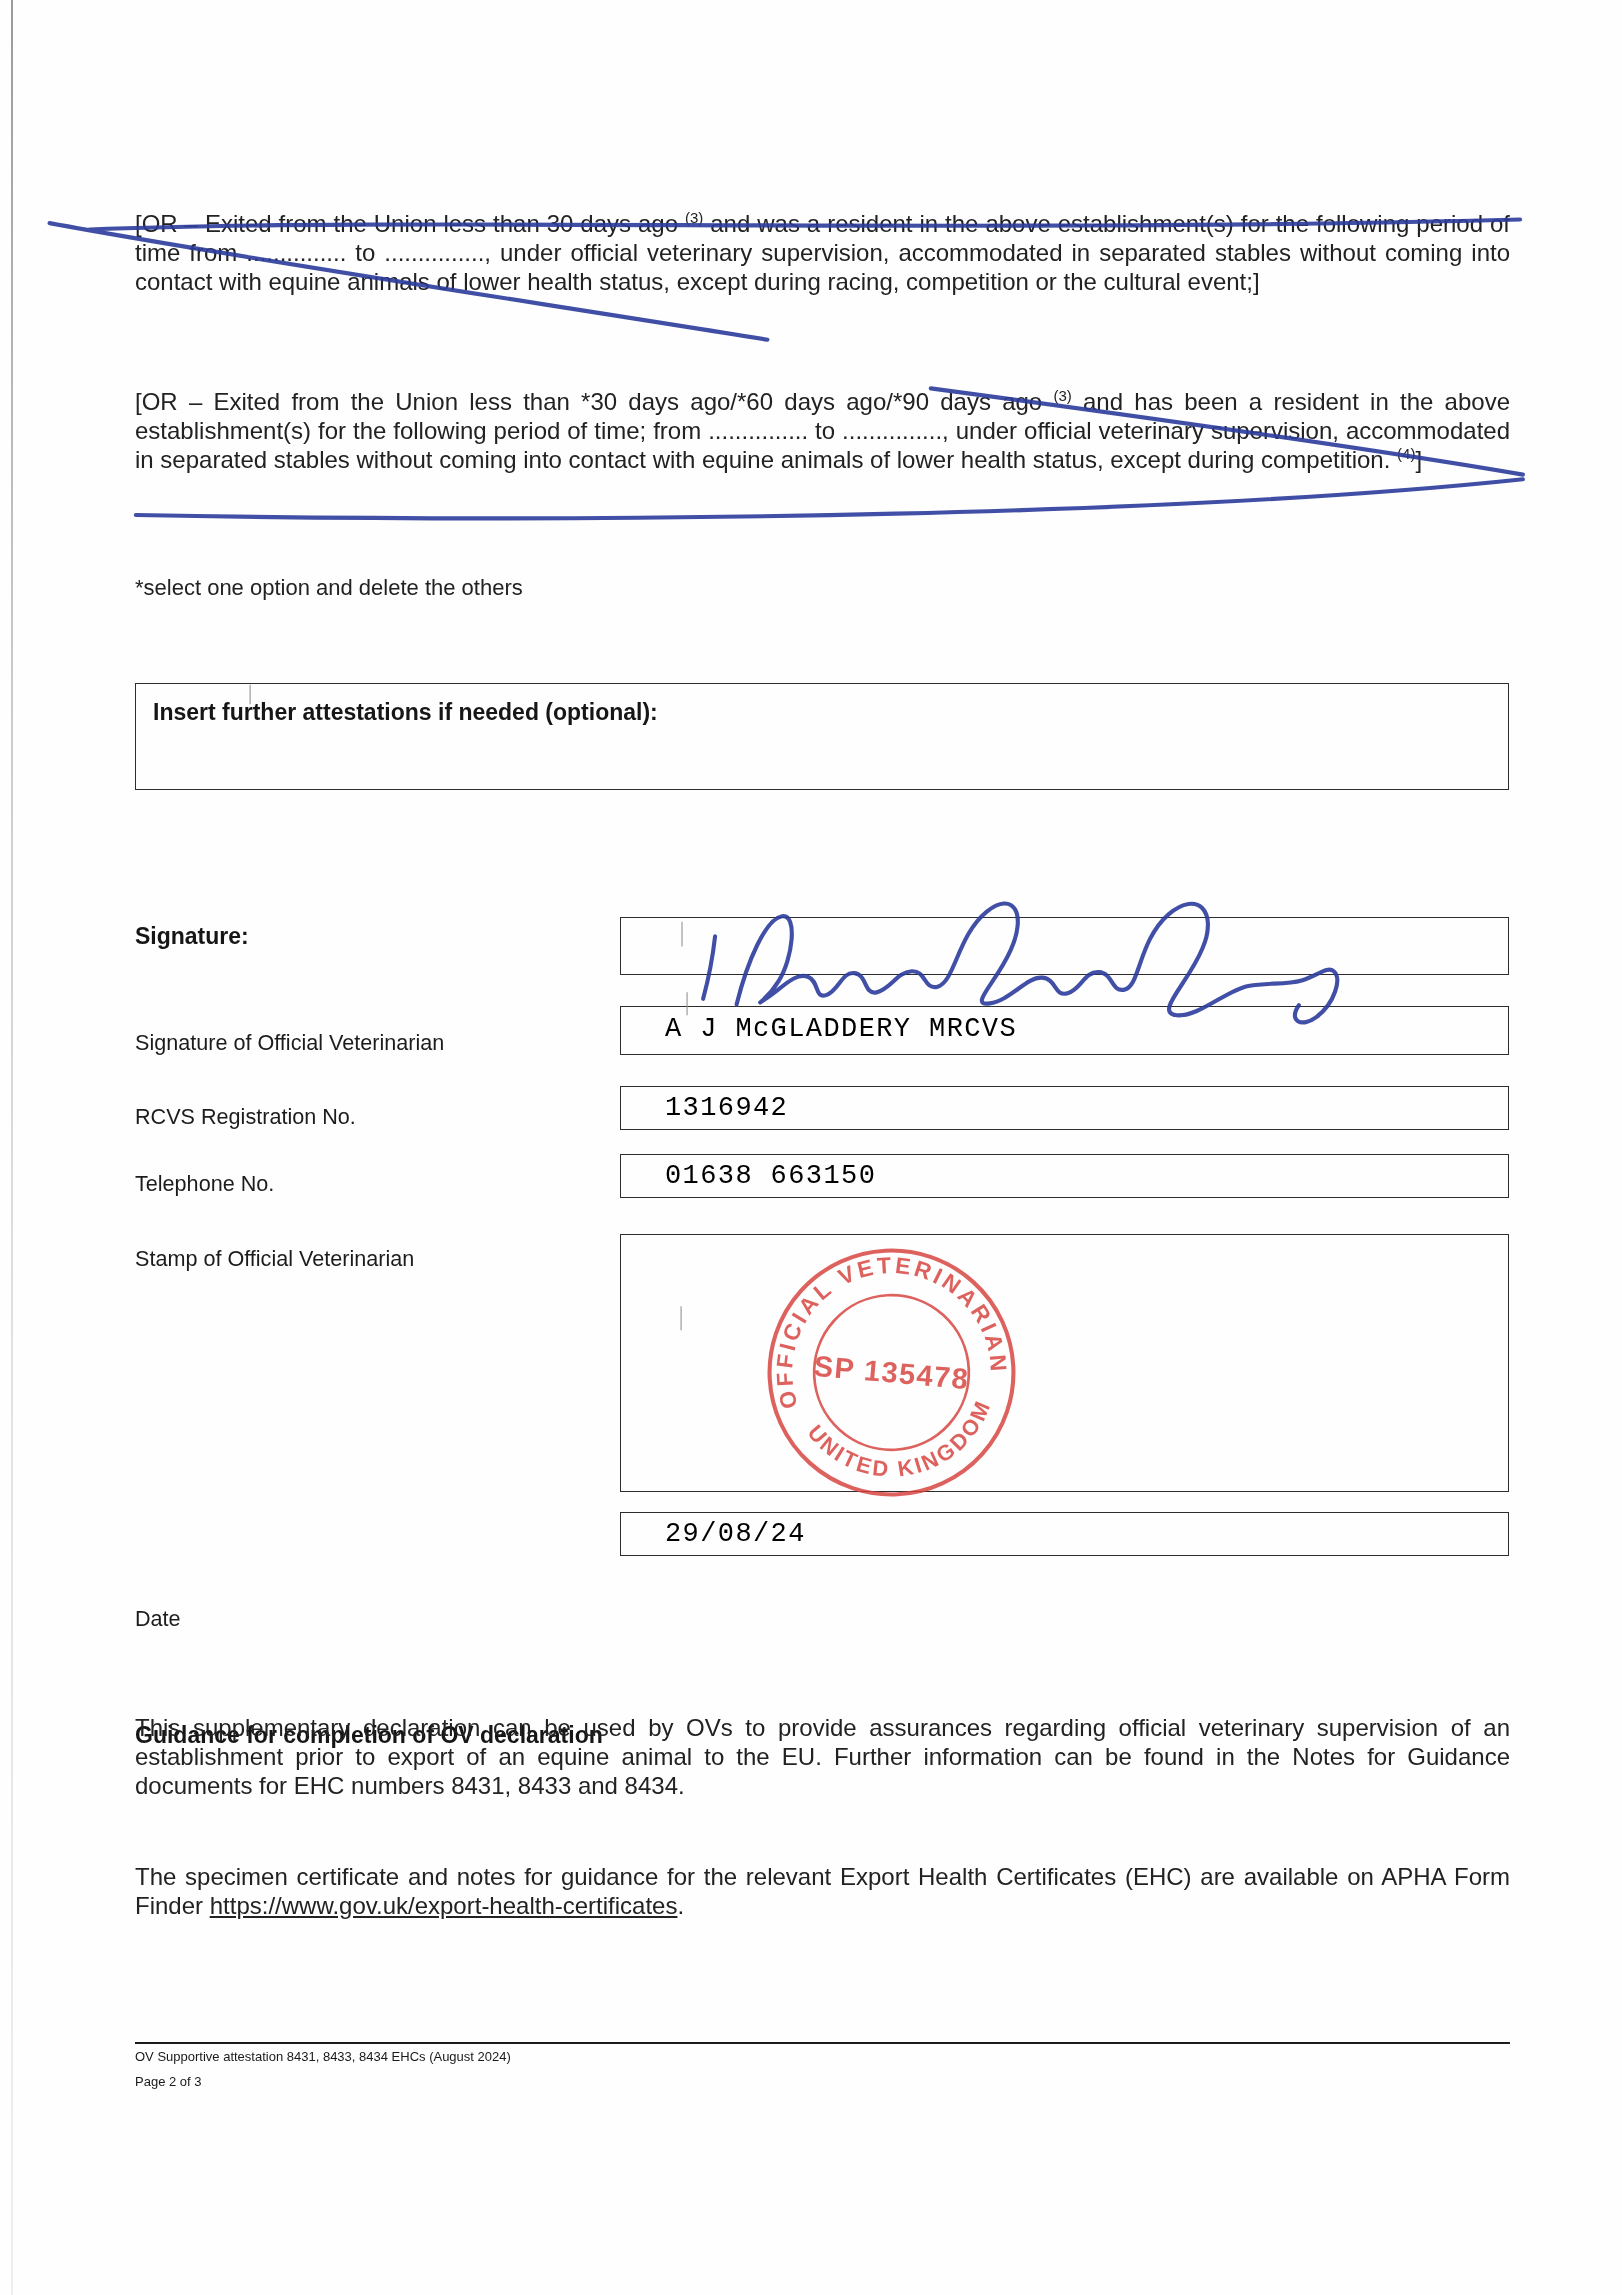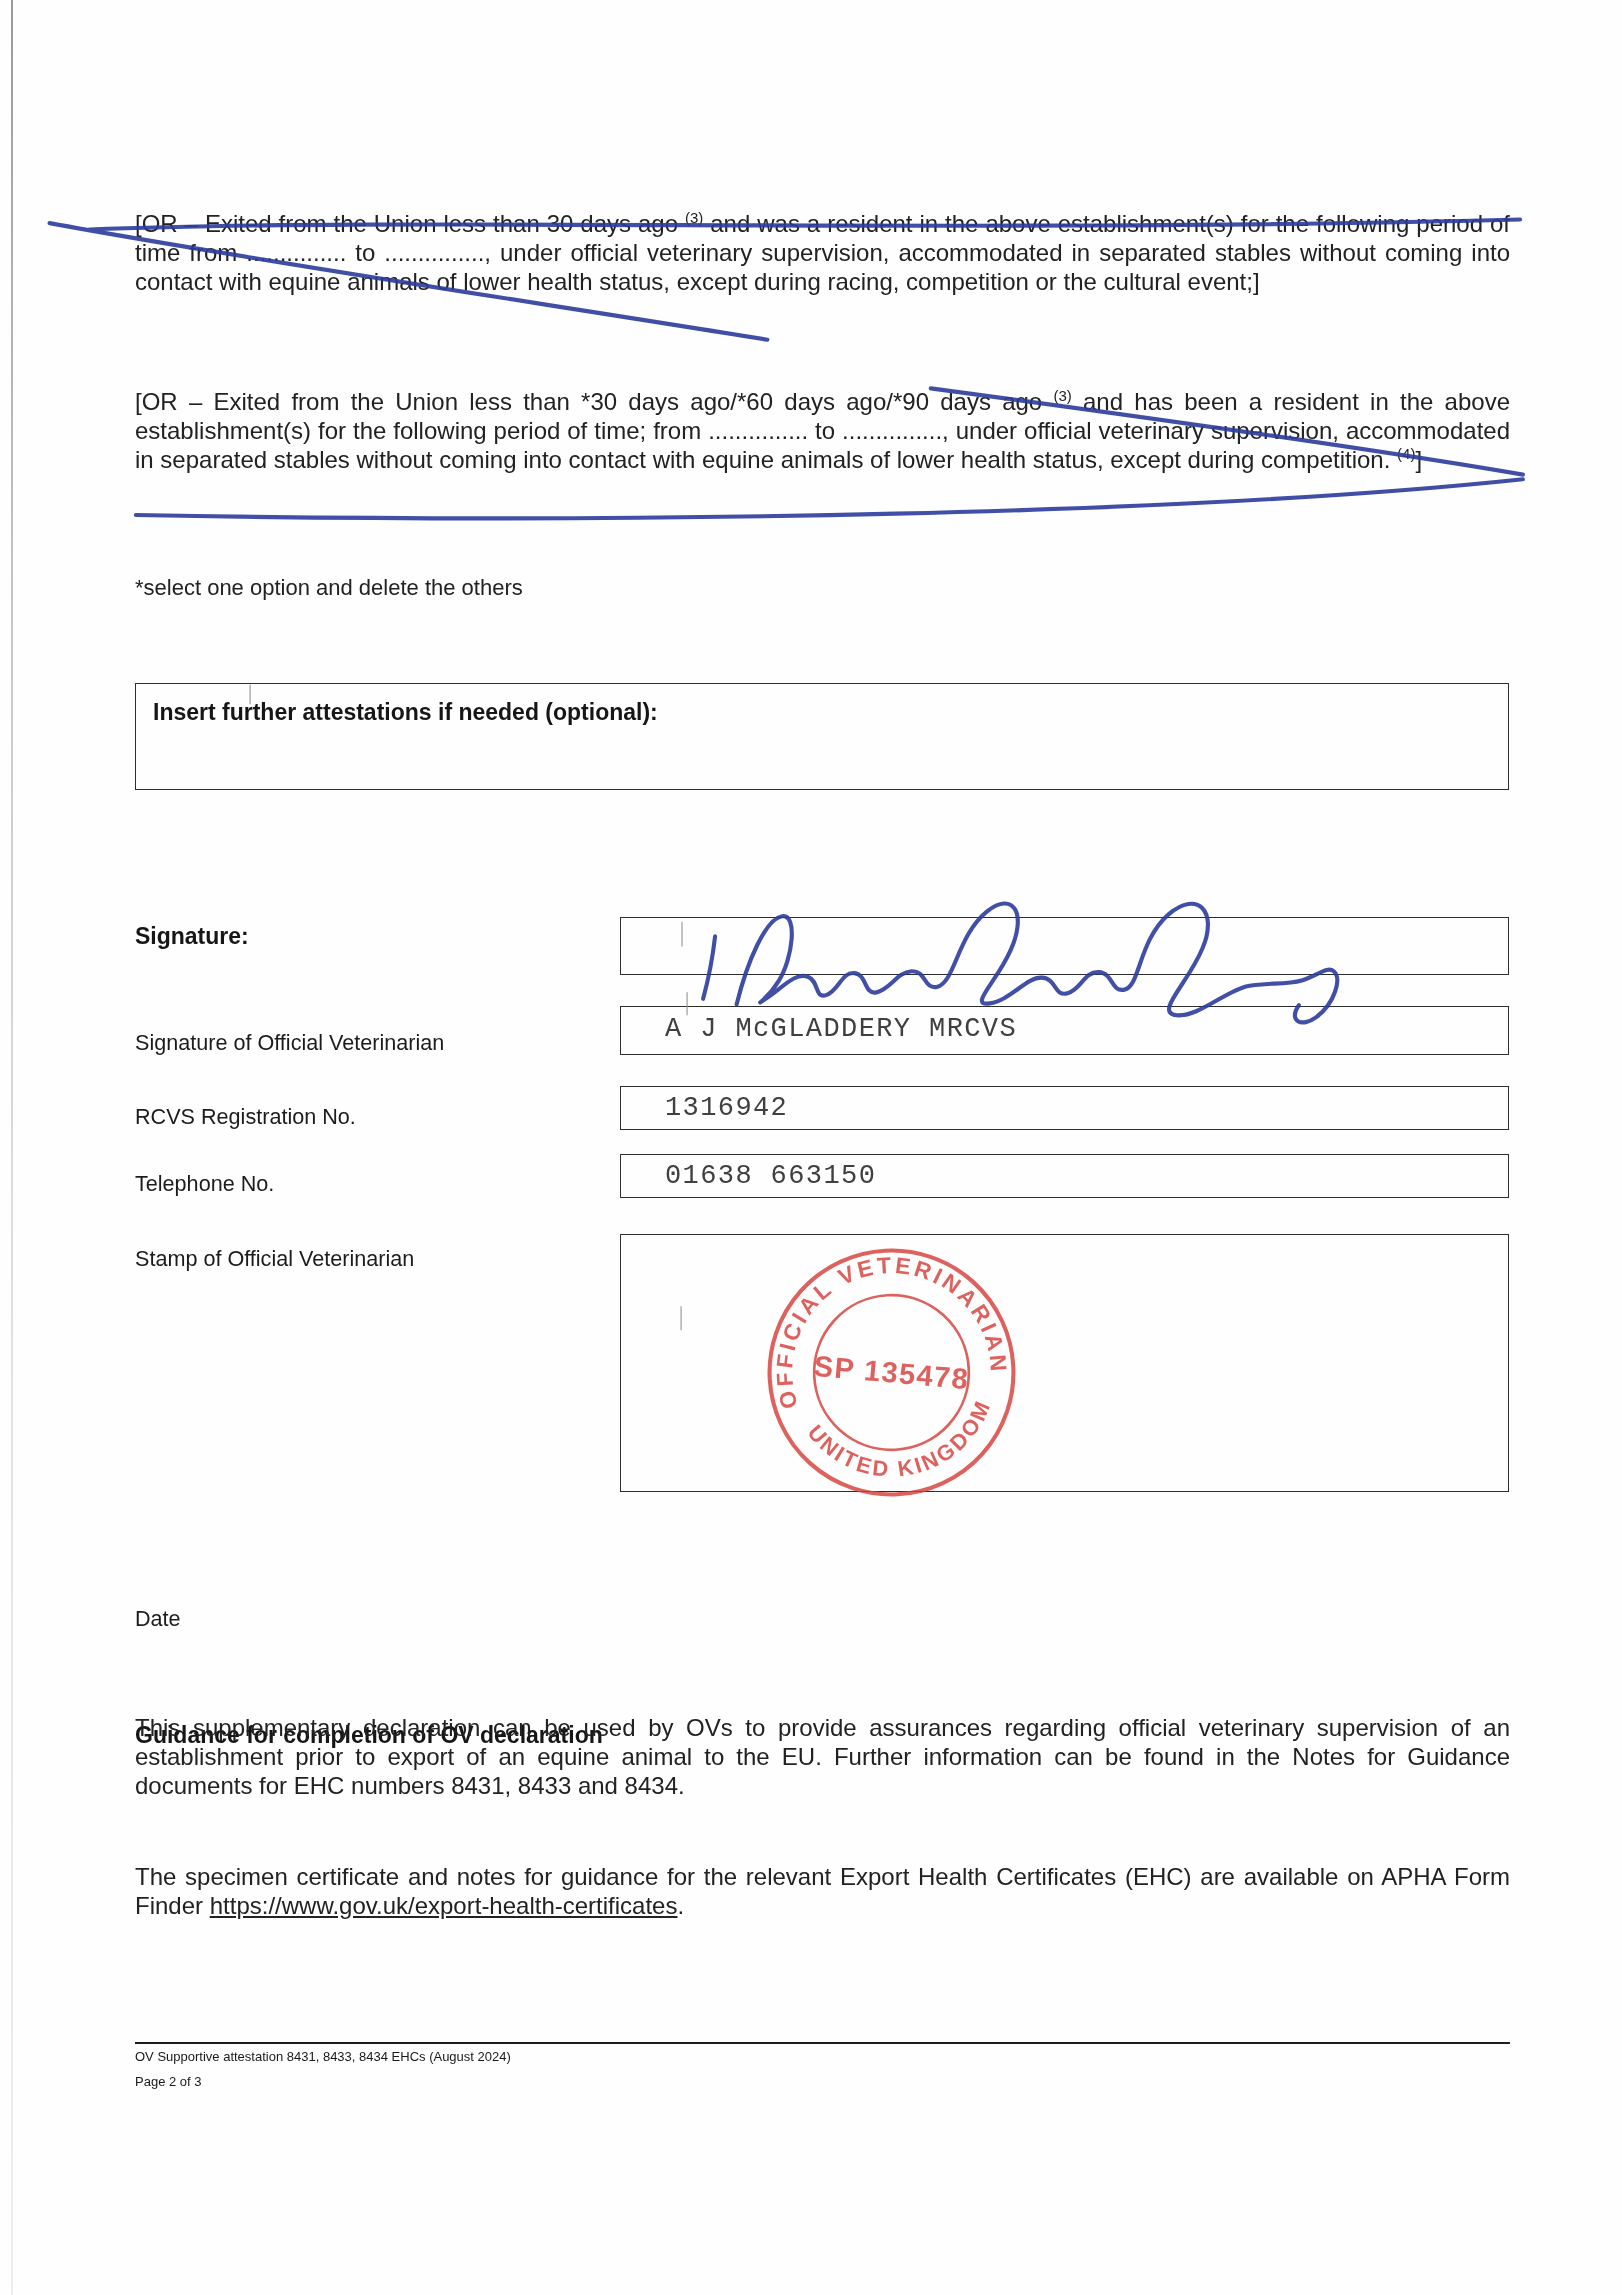--- a/index.html
+++ b/index.html
@@ -11,21 +11,21 @@
   }
   .abs { position:absolute; }
   .para { margin:0; font-size:24px; line-height:29px; text-align:justify; color:#222; }
   .para sup { font-size:15px; line-height:0; vertical-align:super; }
   .note { font-size:22px; color:#222; }
   .h { font-weight:700; font-size:23px; color:#161616;margin-top:47px; }
   .label { font-size:21.6px; line-height:27px; color:#1c1c1c; }
   .box { border:1.4px solid #2d2d2d; background:transparent; }
   .value {
     font-family:"Liberation Mono","DejaVu Sans Mono",monospace;
-    font-size:27px; letter-spacing:1.4px; color:#404040;
+    font-size:27px; letter-spacing:1.4px; color:#000000;
     padding:7.3px 0 0 44px; white-space:nowrap;
   }
   .footer-text { font-size:13px; color:#1a1a1a; }
   .link { text-decoration:underline; }
   .scan-edge {
     left:11px; top:0; width:2.3px; height:2295px; opacity:.6;
     background:linear-gradient(180deg,#585858 0%,#7a7a7a 12%,#a8a8a8 30%,#cfcfcf 60%,#e4e4e4 100%);
   }
   .rule { background:#1c1c1c; }
   svg.overlay { pointer-events:none; }
@@ -62,20 +62,23 @@
 
   <div class="abs label" style="top:1170px;left:135px;width:441px;">Telephone No.</div>
   <div class="abs box" style="top:1154px;left:620px;width:889px;height:44px;">
     <div class="value" style="padding-top:5.5px;">01638 663150</div>
   </div>
 
   <div class="abs label" style="top:1245px;left:135px;width:441px;">Stamp of Official Veterinarian</div>
   <div class="abs box" style="top:1234px;left:620px;width:889px;height:258px;"></div>
 
   <div class="abs label" style="top:1605px;left:135px;width:441px;">Date</div>
+  <div class="abs box" style="top:1512px;left:620px;width:889px;height:44px;">
+    <div class="value" style="padding-top:5.5px;">29/08/24</div>
+  </div>
 
   <svg class="abs overlay" style="top:1236px;left:755px;" width="273" height="273" viewBox="0 0 600 600">
     <defs>
       <path id="arcTop" d="M 94 371 A 218 218 0 1 1 506 371" fill="none"></path>
       <path id="arcBottom" d="M 93 396 A 228 228 0 0 0 507 396" fill="none"></path>
     </defs>
     <g opacity="0.82" transform="rotate(-3 300 300)" fill="none" stroke="#d6403c">
       <circle cx="300" cy="300" r="268" stroke-width="9"></circle>
       <circle cx="300" cy="300" r="170" stroke-width="6"></circle>
       <text font-family="Liberation Sans, sans-serif" font-size="50" font-weight="bold" letter-spacing="7" stroke="none" fill="#d6403c">

